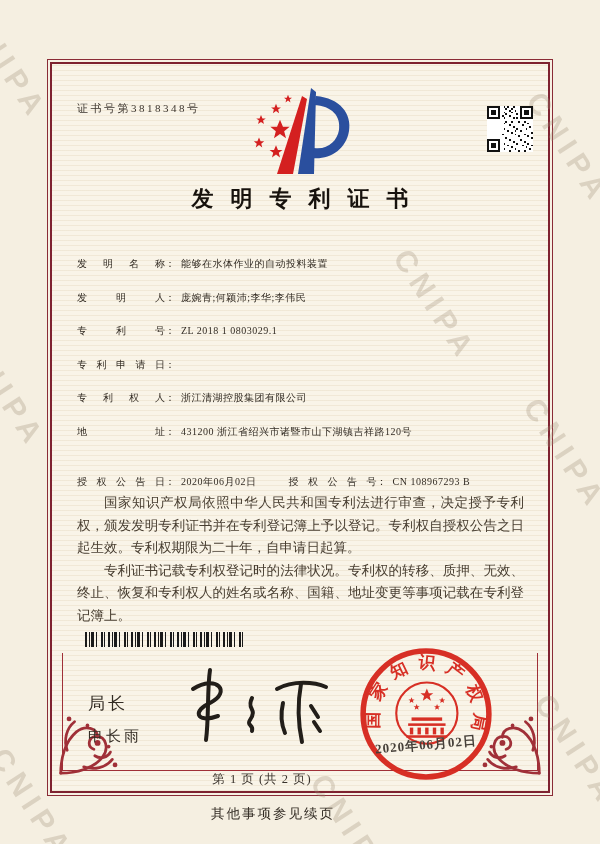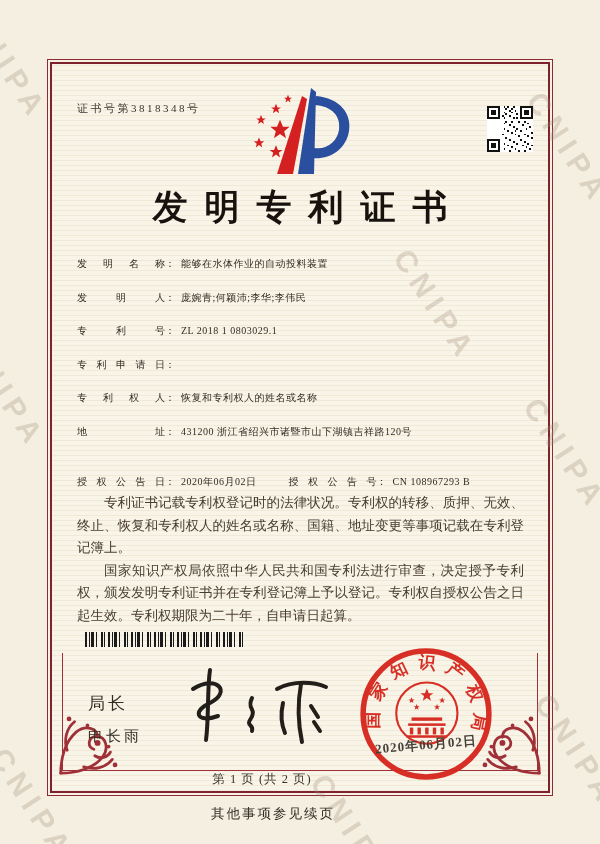--- a/index.html
+++ b/index.html
@@ -37,21 +37,21 @@
   .flourish{position:absolute;width:92px;height:92px;z-index:2;}
   .flourish.br{right:58px;bottom:68px;}
   .flourish.bl{left:58px;bottom:68px;transform:scaleX(-1);}
   
   .content{position:absolute;inset:0;z-index:3;}
   .cert-no{position:absolute;left:77px;top:101px;font-size:11px;letter-spacing:2.5px;color:#3a332c;}
   .logo{position:absolute;left:252px;top:86px;width:100px;height:96px;}
   .qr{position:absolute;left:487px;top:103px;width:46px;height:52px;}
   .title{
     position:absolute;left:0;right:0;top:184px;text-align:center;
-    font-size:35px;font-weight:bold;letter-spacing:17px;padding-left:17px;
+    font-size:22px;font-weight:bold;letter-spacing:17px;padding-left:17px;
     color:#17120d;
   }
   .rows{position:absolute;left:77px;top:254px;width:450px;display:flex;flex-direction:column;gap:13.5px;font-size:10px;color:#332c24;}
   .row{display:flex;align-items:baseline;line-height:20px;}
   .flabel{display:inline-block;width:88px;text-align:justify;text-align-last:justify;}
   .fcolon{display:inline-block;margin-right:6px;}
   .fvalue{letter-spacing:.5px;}
   .grant-row{margin-top:17px;}
   .grant2{margin-left:32px;display:flex;align-items:baseline;}
   .paras{
@@ -203,42 +203,42 @@
           <span class="fcolon">：</span>
           <span class="fvalue">ZL 2018 1 0803029.1</span>
       </div>
       <div class="row">
         <span class="flabel">专利申请日</span>
           <span class="fcolon">：</span>
       </div>
       <div class="row">
         <span class="flabel">专利权人</span>
           <span class="fcolon">：</span>
-          <span class="fvalue">恢复和专利权人的姓名或名称</span>
+          <span class="fvalue">浙江清湖控股集团有限公司</span>
       </div>
       <div class="row">
         <span class="flabel">地址</span>
           <span class="fcolon">：</span>
           <span class="fvalue">431200 浙江省绍兴市诸暨市山下湖镇吉祥路120号</span>
       </div>
       <div class="row grant-row">
         <span class="flabel">授权公告日</span>
           <span class="fcolon">：</span>
           <span class="fvalue">2020年06月02日</span>
         <span class="grant2">
           <span class="flabel">授权公告号</span>
             <span class="fcolon">：</span>
             <span class="fvalue">CN 108967293 B</span>
         </span>
       </div>
     </div>
 
     <div class="paras">
+      <p>国家知识产权局依照中华人民共和国专利法进行审查，决定授予专利权，颁发发明专利证书并在专利登记簿上予以登记。专利权自授权公告之日起生效。专利权期限为二十年，自申请日起算。</p>
       <p>专利证书记载专利权登记时的法律状况。专利权的转移、质押、无效、终止、恢复和专利权人的姓名或名称、国籍、地址变更等事项记载在专利登记簿上。</p>
-      <p>国家知识产权局依照中华人民共和国专利法进行审查，决定授予专利权，颁发发明专利证书并在专利登记簿上予以登记。专利权自授权公告之日起生效。专利权期限为二十年，自申请日起算。</p>
     </div>
 
     <div class="barcode"></div>
 
     <div class="signer-title">局长</div>
     <div class="signer-name">申长雨</div>
 
     <svg class="signature" viewBox="0 0 170 92">
       <g fill="none" stroke="#221e19" stroke-width="4" stroke-linecap="round" stroke-linejoin="round">
         <path d="M45,12 C42,32 44,60 41,82"></path>

